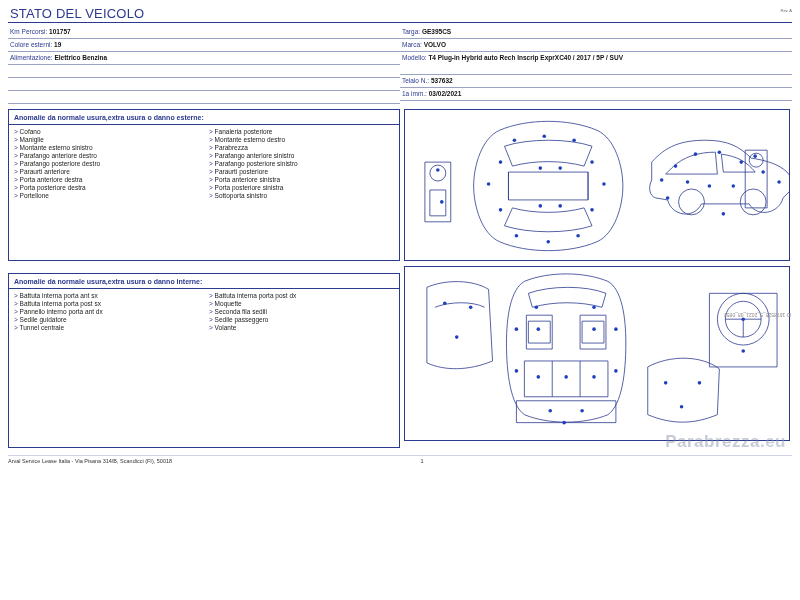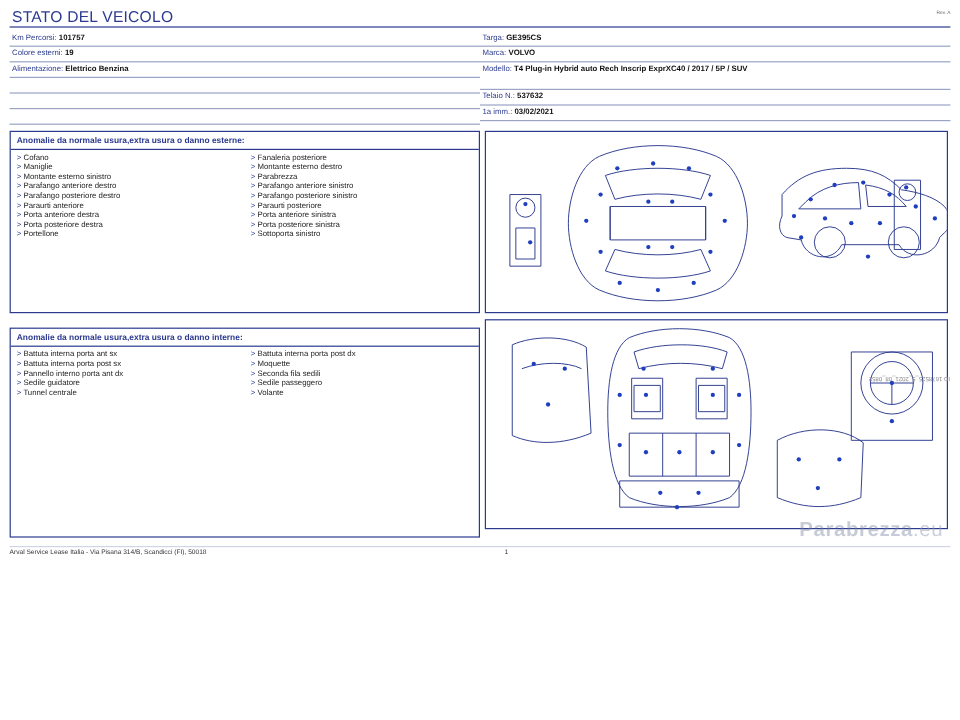--- a/index.html
+++ b/index.html
@@ -122,21 +122,21 @@
   .watermark {
     position: absolute;
     right: 14px;
     bottom: 16px;
     font-size: 17px;
     color: rgba(120,130,160,0.42);
     font-weight: bold;
     letter-spacing: .5px;
     pointer-events: none;
   }
-  .watermark .eu { color: rgba(150,160,185,0.5); font-weight: normal; }
+  .watermark .eu { color: rgba(150,160,185,0.5); font-weight: bold; }
   .barcode {
     position: absolute;
     right: 8px;
     bottom: 150px;
     font-size: 5px;
     color: #888;
     transform: rotate(180deg);
   }
 </style>
 </head>

